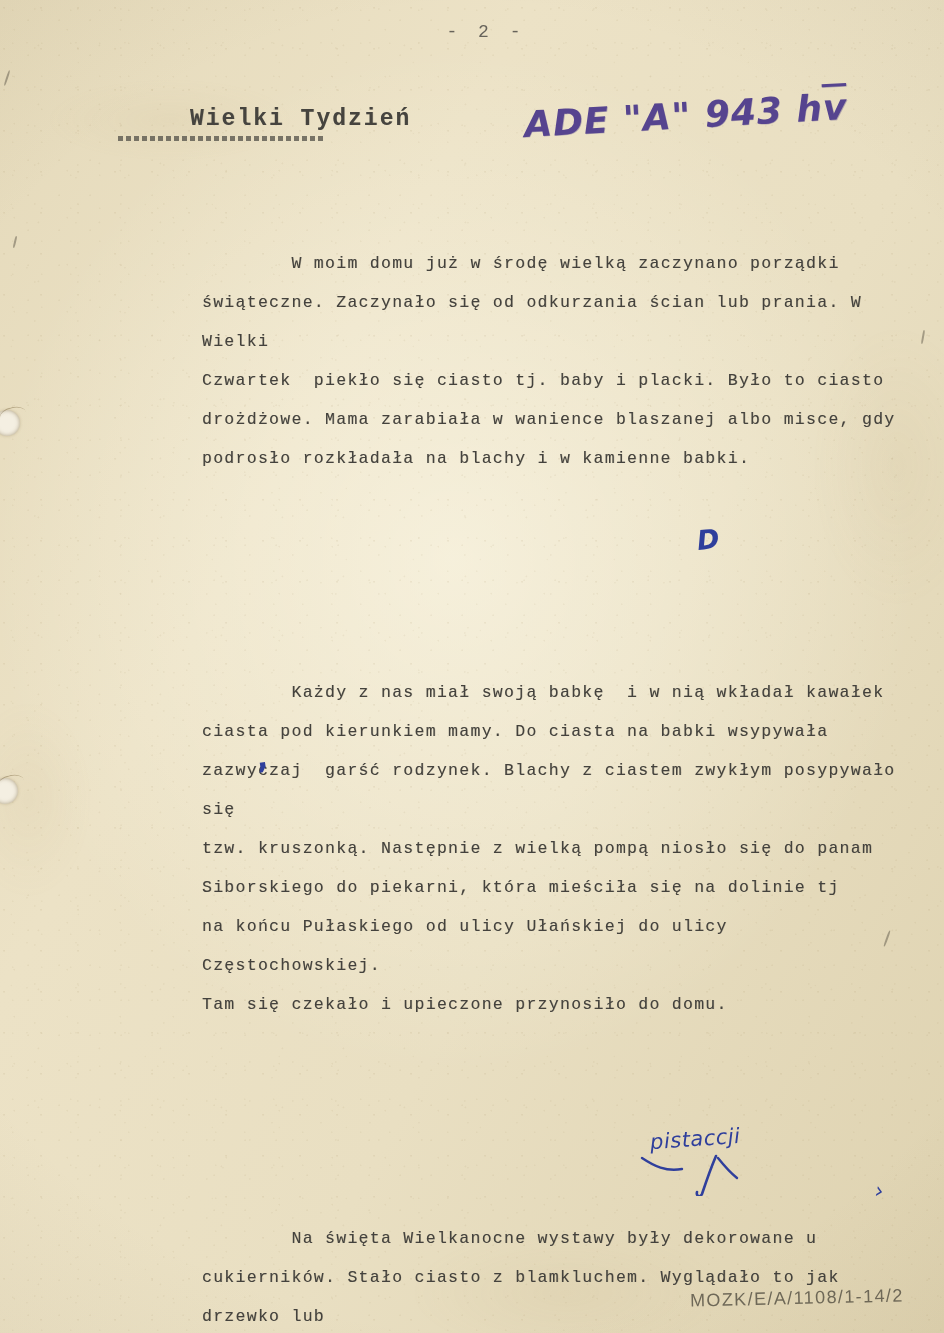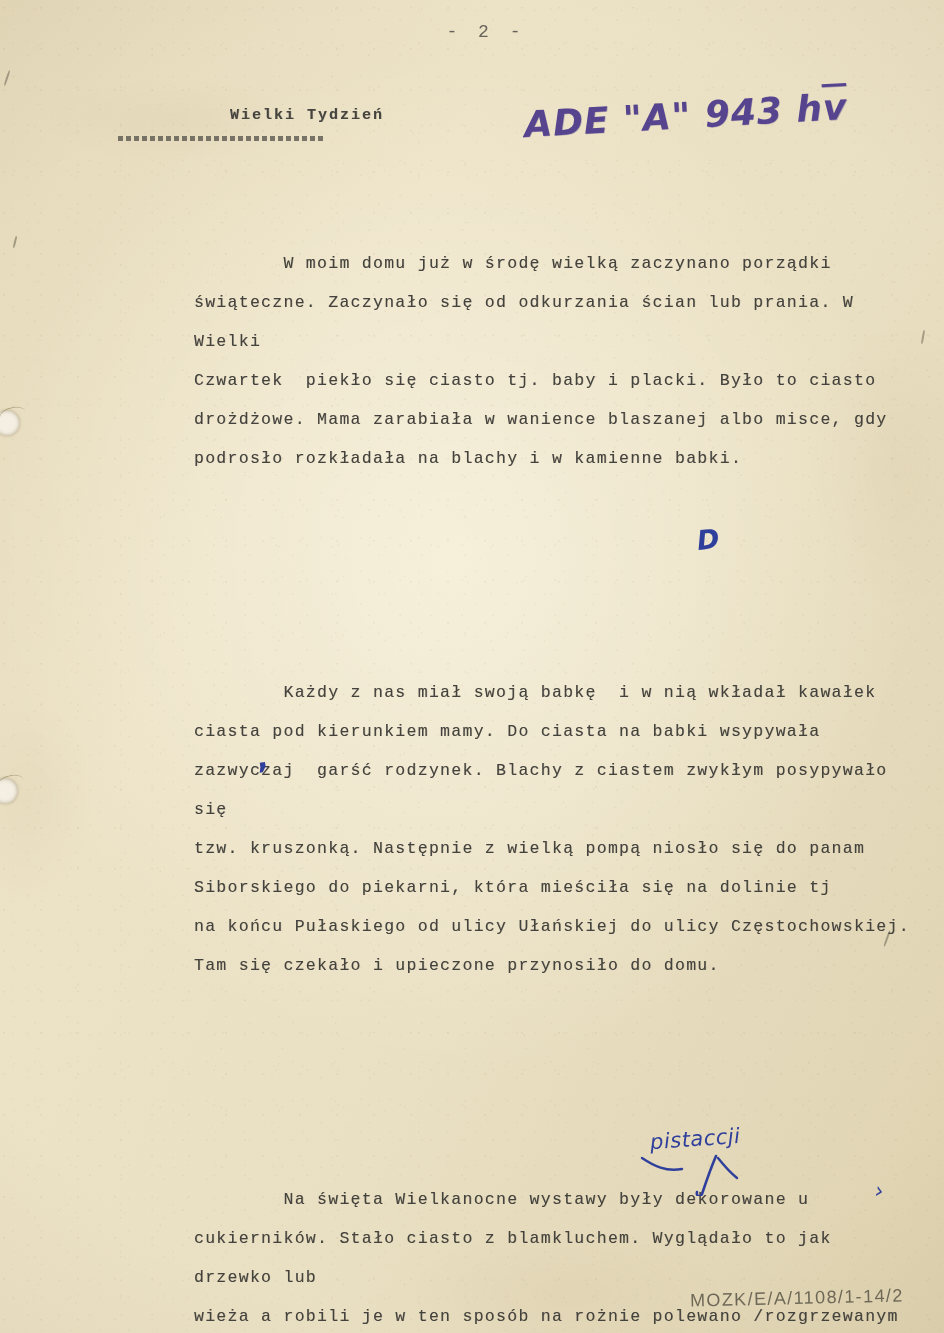--- a/index.html
+++ b/index.html
@@ -85,26 +85,25 @@
     padding-left: 28px;
     opacity: .88;
   }
   .title-row {
     position: absolute;
     left: 190px; top: 106px;
     width: 730px;
   }
   .doc-title {
     display: inline-block;
-    font-size: 15px;
+    font-size: 23px;
     letter-spacing: 2.0px;
     color: #46443f;
     font-weight: 700;
     text-shadow: 0.4px 0.3px 0 rgba(80,75,65,.30);
-    margin-left: 40px;
   }
   .title-underline {
     position: absolute;
     left: 118px; top: 136px;
     width: 208px; height: 5px;
     background-image: repeating-linear-gradient(
       to right,
       #5b584f 0px, #5b584f 5px,
       transparent 5px, transparent 8px);
     opacity: .80;
@@ -114,21 +113,21 @@
     position: absolute;
     left: 190px; top: 166px;
     width: 725px;
     font-size: 16.4px;
     line-height: 39px;
     letter-spacing: 1.35px;
     color: #44423d;
     white-space: pre-wrap;
     text-shadow: 0.45px 0.35px 0.3px rgba(70,66,58,.35);
   }
-  .para { margin: 0 0 0 4px; }
+  .para { margin: 0 0 0 12px; }
   .gap { display:block; height: 39px; }
 
   
   .hand {
     position: absolute;
     font-family: "DejaVu Sans", sans-serif;
     color: #4a3f8f;
     pointer-events: none;
   }
   #hw-header {

